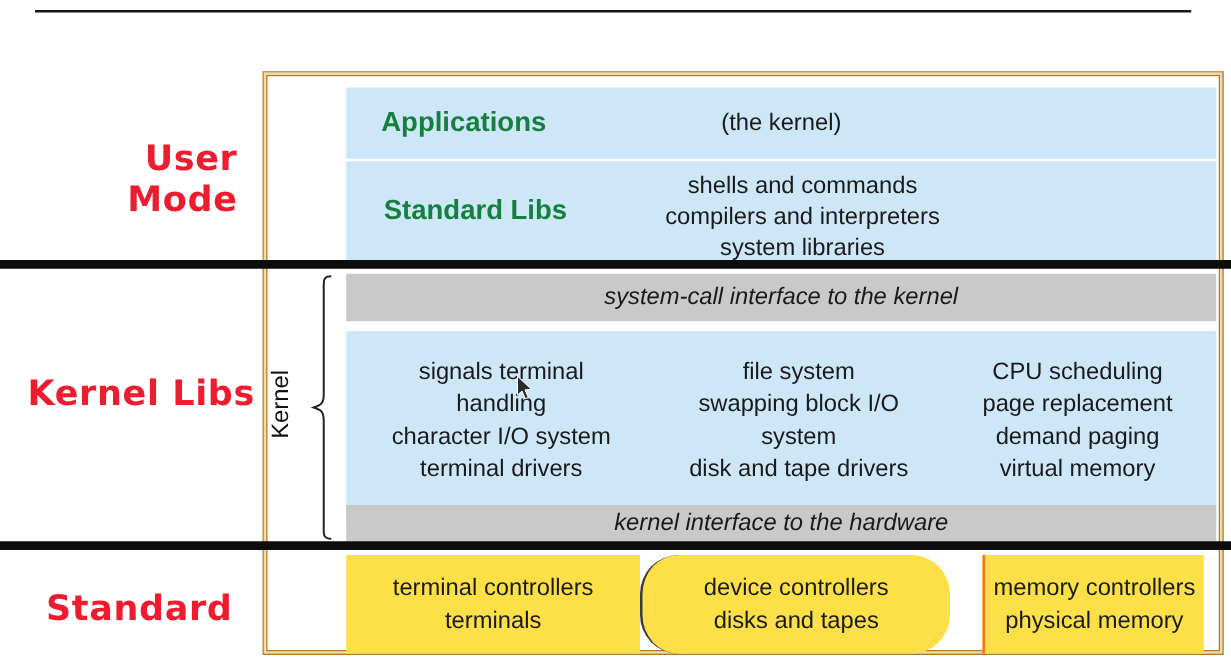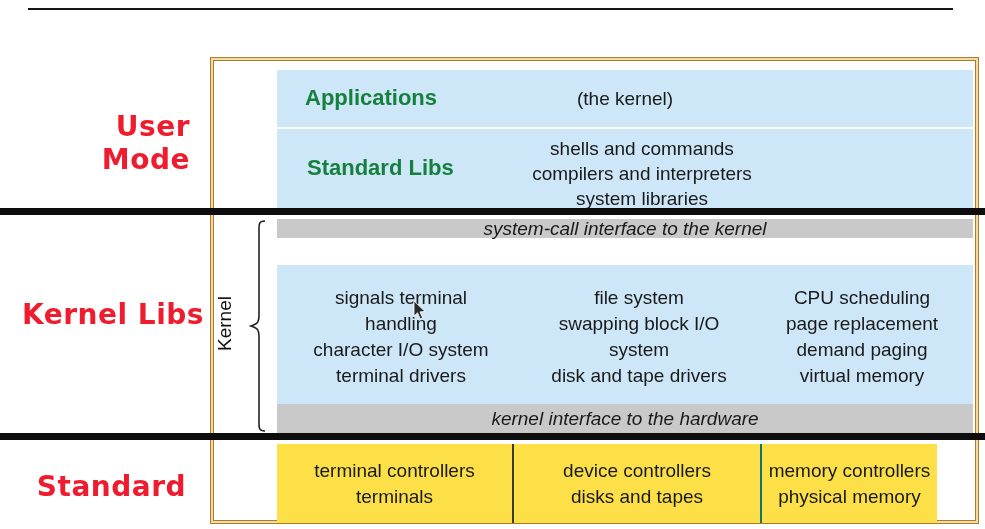--- a/index.html
+++ b/index.html
@@ -40,37 +40,37 @@
                 font-size:19px; line-height:25px; }
 
   .black-line { left:0; width:985px; height:7px; background:#0d0d0d; }
   .line-1 { top:208px; }
   .line-2 { top:433px; }
 
   .iface-bar {
     left:277px; width:696px; display:flex; align-items:center; justify-content:center;
     font-style:italic; font-size:19px;
   }
-  .bar-syscall { top:219px; height:19px; }
+  .bar-syscall { top:219px; height:38px; }
   .bar-hwiface { top:404px; height:29px; }
 
   .kernel-block { top:249px; height:155px; left:277px; width:696px;margin-top:16px; }
   .kcol { position:absolute; top:20px; text-align:center; font-size:19px; line-height:26px; }
   .kcol-1 { left:8px;   width:232px; }
   .kcol-2 { left:246px; width:232px; }
   .kcol-3 { left:480px; width:210px; }
 
   .hw-row { top:444px; height:79px; left:277px; width:696px; display:flex; }
   .hw-cell {
     display:flex; align-items:center; justify-content:center; text-align:center;
     font-size:19px; line-height:26px; background:#fde047; height:100%;
   }
   .hw-cell-1 { width:235px; }
-  .hw-cell-2 { width:248px; border-left:2px solid #3a3a3a; }
-  .hw-cell-3 { width:177px; border-left:2px solid #0f766e; }
+  .hw-cell-2 { width:248px; border-left:2px solid #3a3a3a;border-radius:31px; }
+  .hw-cell-3 { width:177px; border-left:2px solid #f97316;margin-left:26px; }
 
   .kernel-vert {
     left:214px; top:276px; width:28px; height:96px;
     writing-mode:vertical-rl; transform:rotate(180deg);
     font-size:19px; text-align:center; color:#111;
   }
   .brace-svg { left:249px; top:219px; }
   .cursor-svg { left:413px; top:300px; }
 
   .prelines { white-space:pre-line; }

